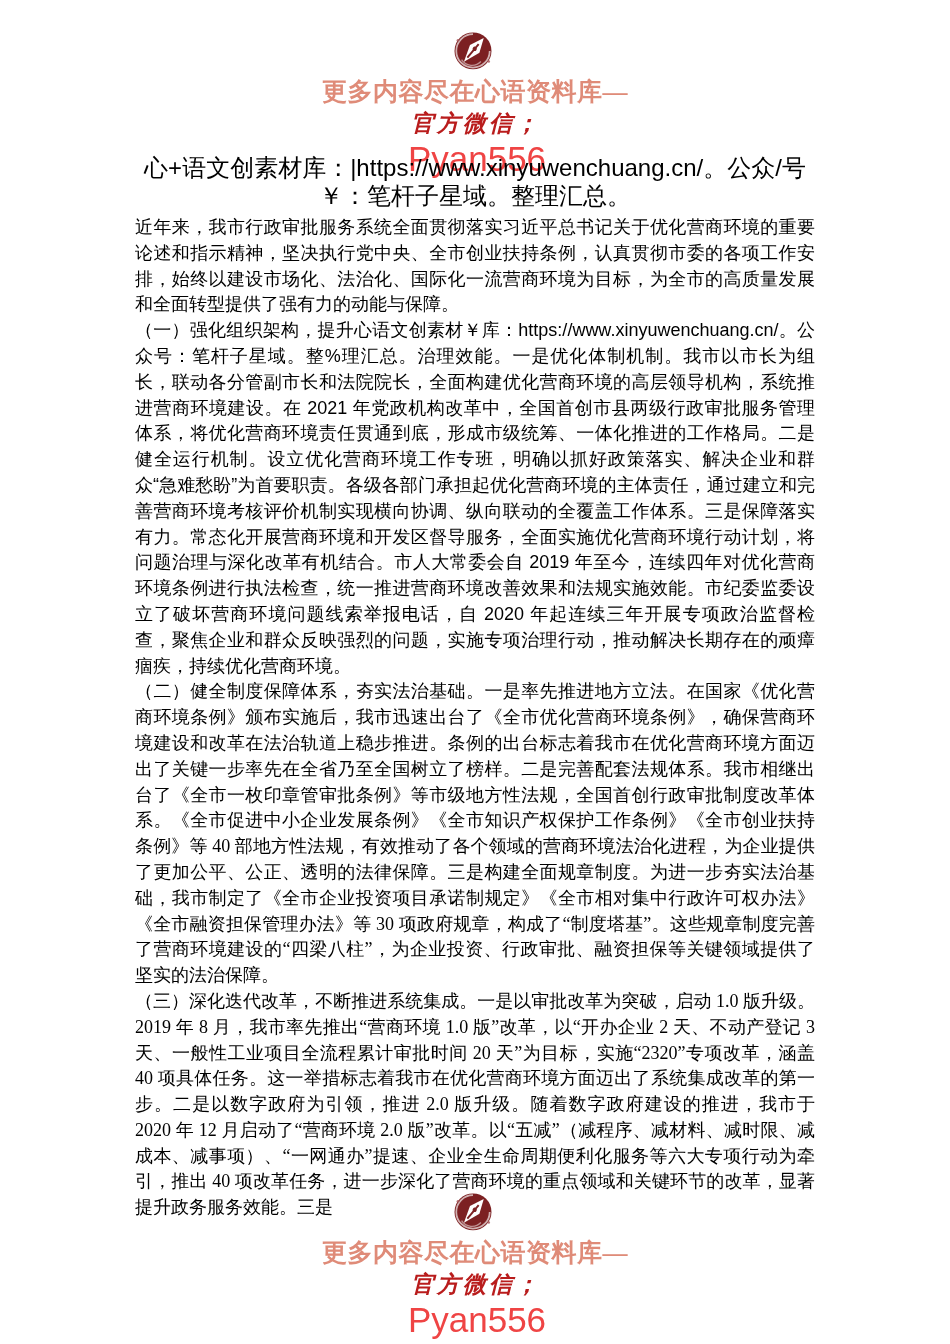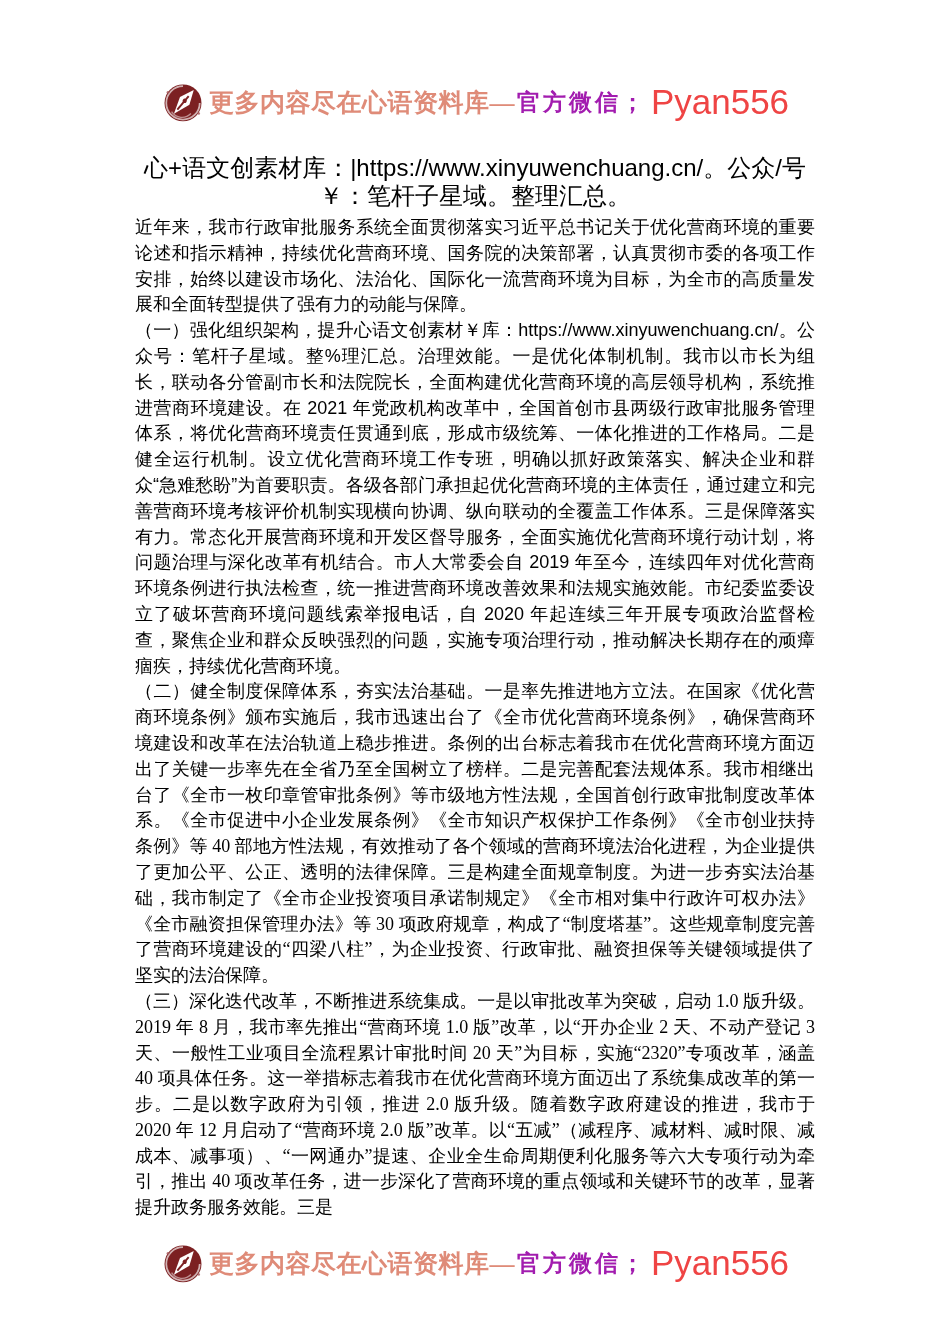--- a/index.html
+++ b/index.html
@@ -18,37 +18,39 @@
     width: 680px;
     margin: 0 auto;
     padding-top: 76px;
   }
   .banner {
     display: flex;
     align-items: center;
     justify-content: center;
     height: 52px;
     white-space: nowrap;
+    flex-direction: column;
   }
   .banner .logo {
     width: 44px;
     height: 50px;
     flex: 0 0 auto;
     margin-right: 4px;
   }
   .banner-lib {
     font-size: 25px;
     font-weight: bold;
     color: #df8b78;
     letter-spacing: 0.5px;
   }
   .banner-wx {
     font-size: 23px;
     font-weight: bold;
-    color: #a21caf;
+    font-style: italic;
+    color: #b91c1c;
     letter-spacing: 3px;
     margin-left: 2px;
   }
   .banner-id {
     font-size: 35px;
     color: #ef4444;
     font-family: "Liberation Sans", sans-serif;
     margin-left: 4px;
   }
   .doc-title {
@@ -102,21 +104,21 @@
     </svg>
     <span class="banner-lib">更多内容尽在心语资料库—</span>
       <span class="banner-wx">官方微信；</span>
       <span class="banner-id">Pyan556</span>
   </div>
 
 
   <div class="source-line">心+语文创素材库：|https://www.xinyuwenchuang.cn/。公众/号￥：笔杆子星域。整理汇总。</div>
 
   <div class="body-text">
-    <p class="para">近年来，我市行政审批服务系统全面贯彻落实习近平总书记关于优化营商环境的重要论述和指示精神，持续优化营商环境、国务院的决策部署，认真贯彻市委的各项工作安排，始终以建设市场化、法治化、国际化一流营商环境为目标，为全市的高质量发展和全面转型提供了强有力的动能与保障。</p>
+    <p class="para">近年来，我市行政审批服务系统全面贯彻落实习近平总书记关于优化营商环境的重要论述和指示精神，坚决执行党中央、全市创业扶持条例，认真贯彻市委的各项工作安排，始终以建设市场化、法治化、国际化一流营商环境为目标，为全市的高质量发展和全面转型提供了强有力的动能与保障。</p>
     <p class="para hei">（一）强化组织架构，提升心语文创素材￥库：https://www.xinyuwenchuang.cn/。公众号：笔杆子星域。整%理汇总。治理效能。一是优化体制机制。我市以市长为组长，联动各分管副市长和法院院长，全面构建优化营商环境的高层领导机构，系统推进营商环境建设。在 2021 年党政机构改革中，全国首创市县两级行政审批服务管理体系，将优化营商环境责任贯通到底，形成市级统筹、一体化推进的工作格局。二是健全运行机制。设立优化营商环境工作专班，明确以抓好政策落实、解决企业和群众“急难愁盼”为首要职责。各级各部门承担起优化营商环境的主体责任，通过建立和完善营商环境考核评价机制实现横向协调、纵向联动的全覆盖工作体系。三是保障落实有力。常态化开展营商环境和开发区督导服务，全面实施优化营商环境行动计划，将问题治理与深化改革有机结合。市人大常委会自 2019 年至今，连续四年对优化营商环境条例进行执法检查，统一推进营商环境改善效果和法规实施效能。市纪委监委设立了破坏营商环境问题线索举报电话，自 2020 年起连续三年开展专项政治监督检查，聚焦企业和群众反映强烈的问题，实施专项治理行动，推动解决长期存在的顽瘴痼疾，持续优化营商环境。</p>
     <p class="para">（二）健全制度保障体系，夯实法治基础。一是率先推进地方立法。在国家《优化营商环境条例》颁布实施后，我市迅速出台了《全市优化营商环境条例》，确保营商环境建设和改革在法治轨道上稳步推进。条例的出台标志着我市在优化营商环境方面迈出了关键一步率先在全省乃至全国树立了榜样。二是完善配套法规体系。我市相继出台了《全市一枚印章管审批条例》等市级地方性法规，全国首创行政审批制度改革体系。《全市促进中小企业发展条例》《全市知识产权保护工作条例》《全市创业扶持条例》等 40 部地方性法规，有效推动了各个领域的营商环境法治化进程，为企业提供了更加公平、公正、透明的法律保障。三是构建全面规章制度。为进一步夯实法治基础，我市制定了《全市企业投资项目承诺制规定》《全市相对集中行政许可权办法》《全市融资担保管理办法》等 30 项政府规章，构成了“制度塔基”。这些规章制度完善了营商环境建设的“四梁八柱”，为企业投资、行政审批、融资担保等关键领域提供了坚实的法治保障。</p>
     <p class="para">（三）深化迭代改革，不断推进系统集成。一是以审批改革为突破，启动 1.0 版升级。2019 年 8 月，我市率先推出“营商环境 1.0 版”改革，以“开办企业 2 天、不动产登记 3 天、一般性工业项目全流程累计审批时间 20 天”为目标，实施“2320”专项改革，涵盖 40 项具体任务。这一举措标志着我市在优化营商环境方面迈出了系统集成改革的第一步。二是以数字政府为引领，推进 2.0 版升级。随着数字政府建设的推进，我市于 2020 年 12 月启动了“营商环境 2.0 版”改革。以“五减”（减程序、减材料、减时限、减成本、减事项）、“一网通办”提速、企业全生命周期便利化服务等六大专项行动为牵引，推出 40 项改革任务，进一步深化了营商环境的重点领域和关键环节的改革，显著提升政务服务效能。三是</p>
   </div>
 
   <div class="banner footer-banner">
     <svg class="logo" viewBox="0 0 50 54" aria-hidden="true">
       <circle cx="25" cy="28" r="21" fill="#7c2022"></circle>
       <path d="M25 9 a19 19 0 1 0 19 19" stroke="#ffffff" stroke-width="2" fill="none" opacity="0.65"></path>
       <path d="M12 38 a14 14 0 0 0 22 2" stroke="#ffffff" stroke-width="1.5" fill="none" opacity="0.5"></path>

